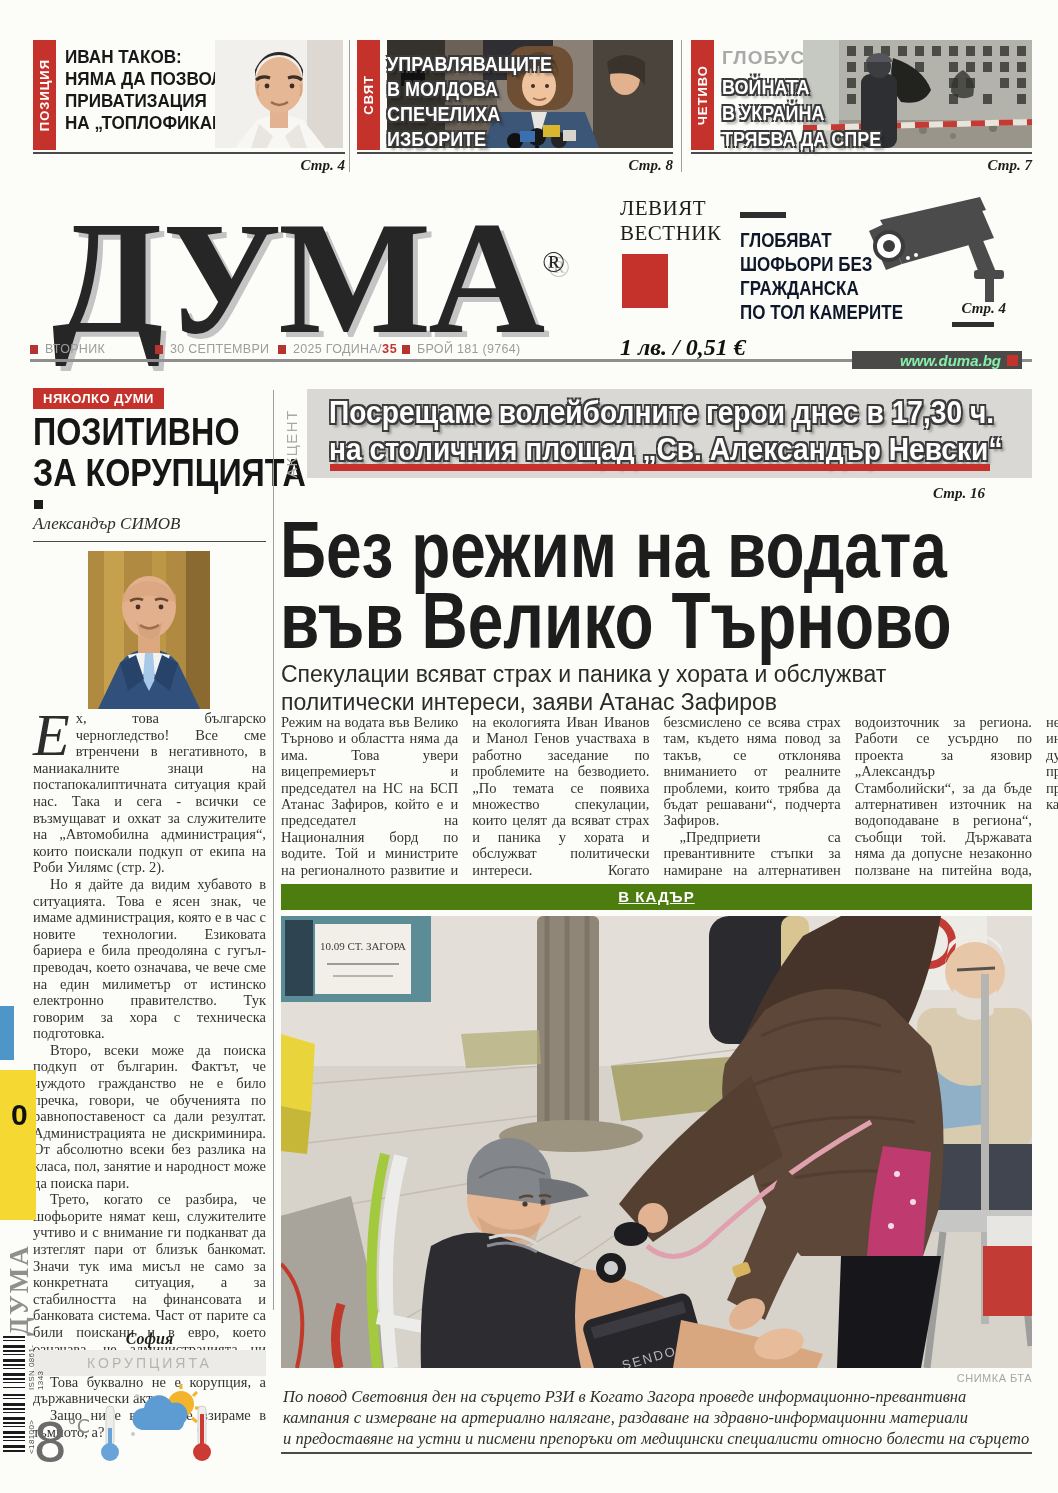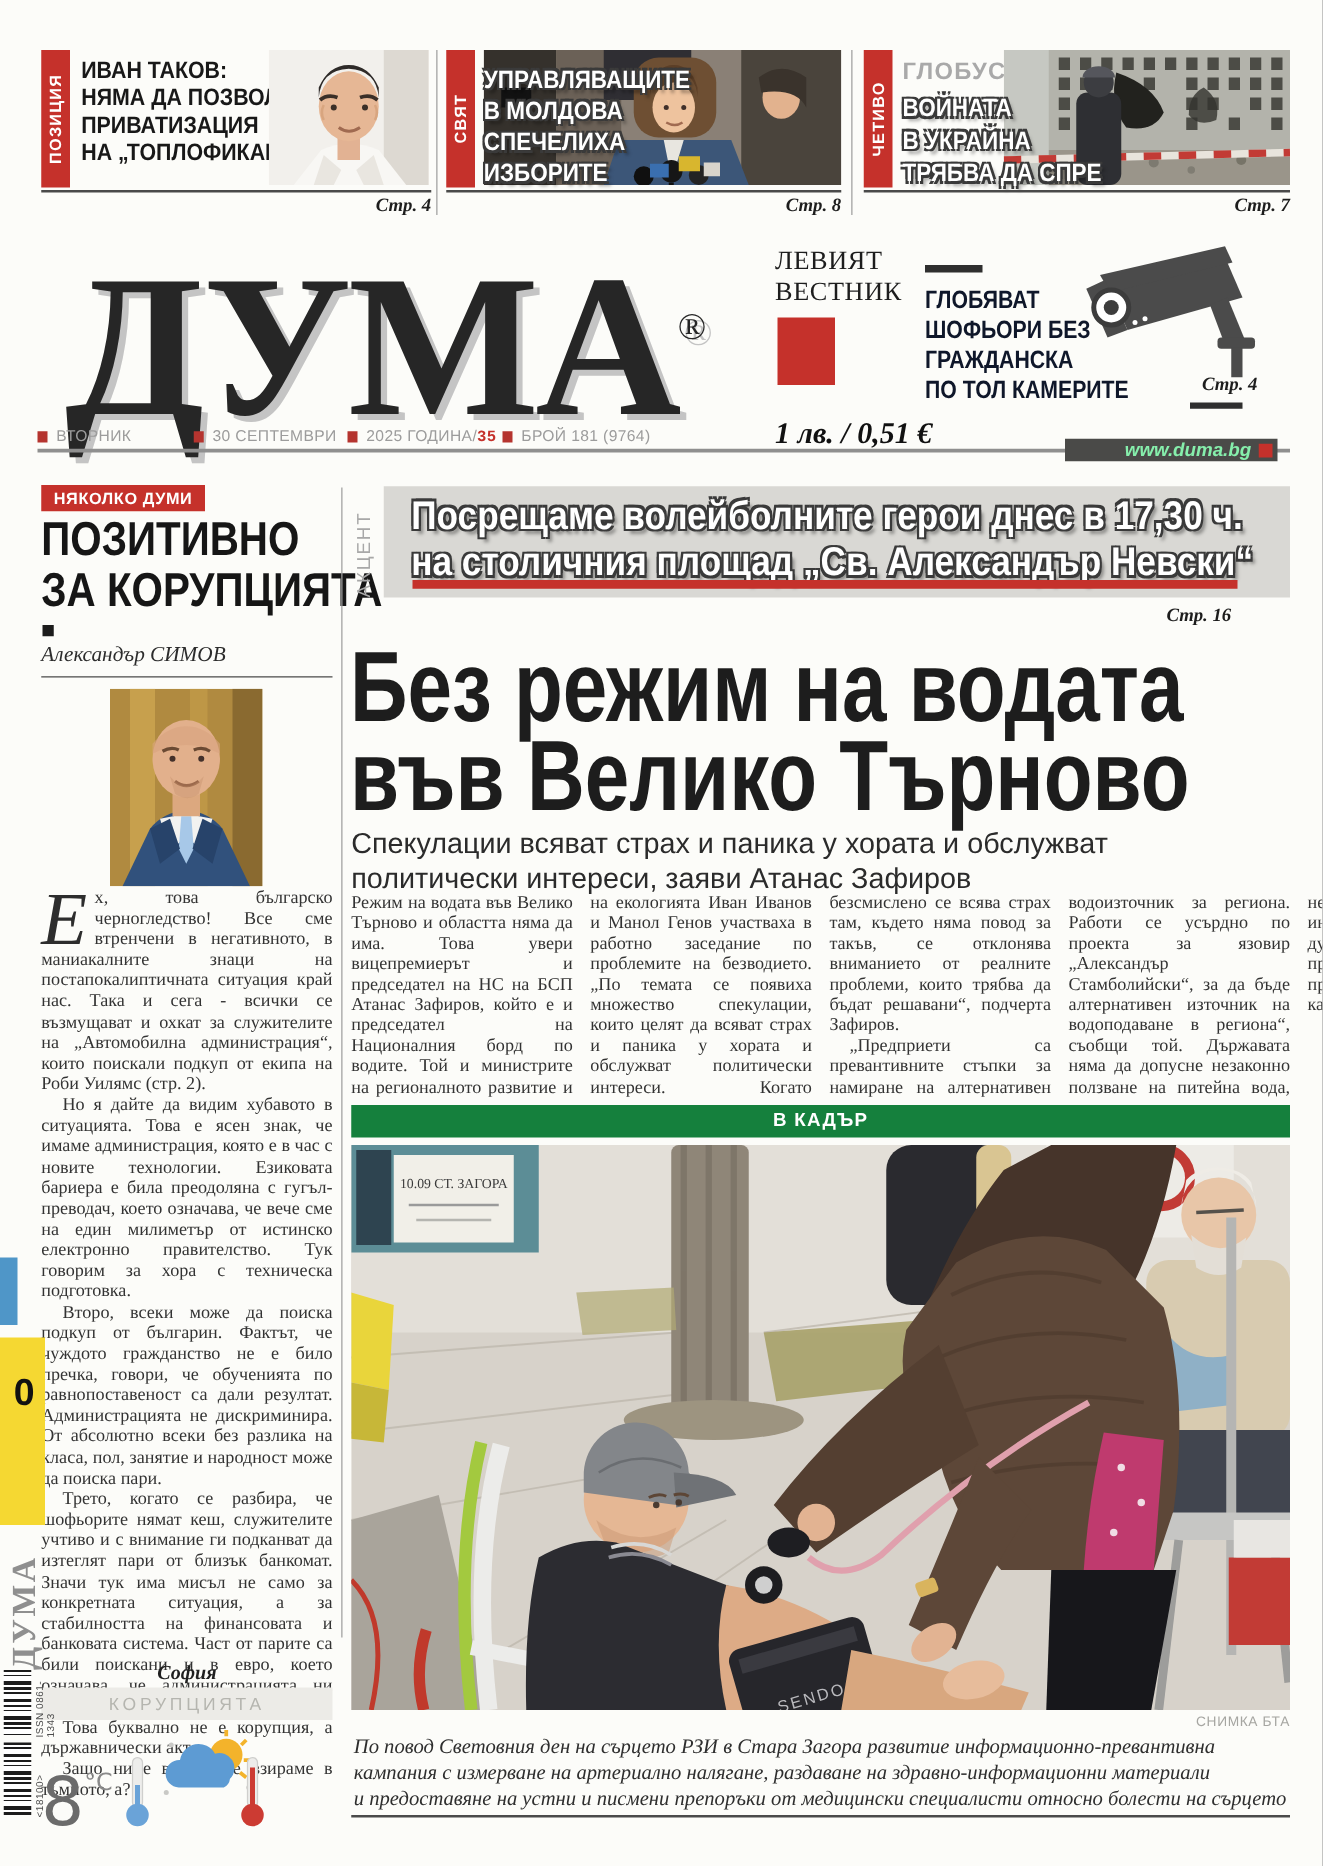--- a/index.html
+++ b/index.html
@@ -41,22 +41,22 @@
   .dropcap{float:left;font-family:"Liberation Serif",serif;font-style:italic;font-size:60px;
            line-height:46px;padding:2px 6px 0 0;color:#2d2d2d;}
   .banner-line{font-weight:bold;font-size:32px;line-height:37px;}
   .main-hl{font-weight:800;font-size:80px;line-height:71px;color:#1d1d1d;}
   .main-hl .cond{transform:scaleX(.8);}
   .sub-line{font-size:23px;line-height:28px;color:#2b2b2b;font-weight:500;}
   .cols{column-count:4;column-gap:14px;font-family:"Liberation Serif",serif;font-size:14.5px;
         line-height:16.4px;text-align:justify;color:#333;}
   .cols p{margin:0;}
   .cols p.ind{text-indent:16px;}
-  .kadur{background:#15803d;color:#fff;font-weight:bold;font-size:15px;line-height:26px;
-         text-align:center;letter-spacing:1px;}
+  .kadur{background:#4d7c0f;color:#fff;font-weight:bold;font-size:15px;line-height:26px;
+         text-align:center;letter-spacing:1px;text-decoration:underline;}
   .caption-line{font-family:"Liberation Serif",serif;font-style:italic;font-size:16.5px;
                 line-height:21px;color:#2e2e2e;}
   .credit{font-size:11px;color:#a6a6a2;letter-spacing:.5px;text-align:right;}
   .wbar{background:#4a4a48;display:flex;align-items:center;justify-content:flex-end;}
   .wbar span{color:#86efac;font-style:italic;font-weight:bold;font-size:15px;}
   .wbar .sq{width:11px;height:11px;background:#c5312b;margin:0 4px 0 6px;}
   .promen{background:#ecebe7;color:#b5b5af;font-size:14px;letter-spacing:3px;
           line-height:26px;text-align:center;}
   .wnum{font-family:"DejaVu Sans",sans-serif;font-size:54px;color:#6b6b6b;line-height:60px;}
   .wdeg{font-size:19px;vertical-align:28px;color:#8a8a8a;}
@@ -452,21 +452,21 @@
       <circle cx="610" cy="310" r="3" fill="#f0dce4"></circle>
     <path d="M560,340 L660,340 L640,452 L556,452 Z" fill="#17171b"></path>
     <path d="M502,250 Q474,320 446,384 L484,404 Q514,334 544,292 Z" fill="#5d4738"></path>
     <rect x="452" y="348" width="17" height="12" rx="3" transform="rotate(-20 460 354)" fill="#d9b45e"></rect>
     <ellipse cx="498" cy="428" rx="25" ry="15" transform="rotate(-12 498 428)" fill="#e7bc9b"></ellipse>
     <ellipse cx="466" cy="398" rx="20" ry="13" transform="rotate(-35 466 398)" fill="#e2b392"></ellipse>
   </svg>
 
   <div class="abs credit" style="left:882px;top:1372px;width:150px;">СНИМКА БТА</div>
   <div class="abs" style="left:283px;top:1386px;">
-    <div class="caption-line">По повод Световния ден на сърцето РЗИ в Стара Загора развитие информационно-превантивна</div>
+    <div class="caption-line">По повод Световния ден на сърцето РЗИ в Когато Загора проведе информационно-превантивна</div>
     <div class="caption-line">кампания с измерване на артериално налягане, раздаване на здравно-информационни материали</div>
     <div class="caption-line">и предоставяне на устни и писмени препоръки от медицински специалисти относно болести на сърцето</div>
   </div>
   <div class="abs" style="left:281px;top:1452px;width:751px;height:2px;background:#4a4a4a;"></div>
 
   <div class="abs" style="left:0;top:1006px;width:14px;height:54px;background:#4f96c8;"></div>
   <div class="abs" style="left:0;top:1070px;width:36px;height:150px;background:#f5d832;">
     <div style="position:absolute;left:11px;top:28px;font-size:30px;font-weight:bold;color:#111;">0</div>
   </div>
   <div class="abs spine-vtext" style="left:4px;top:1226px;height:110px;">ДУМА</div>

